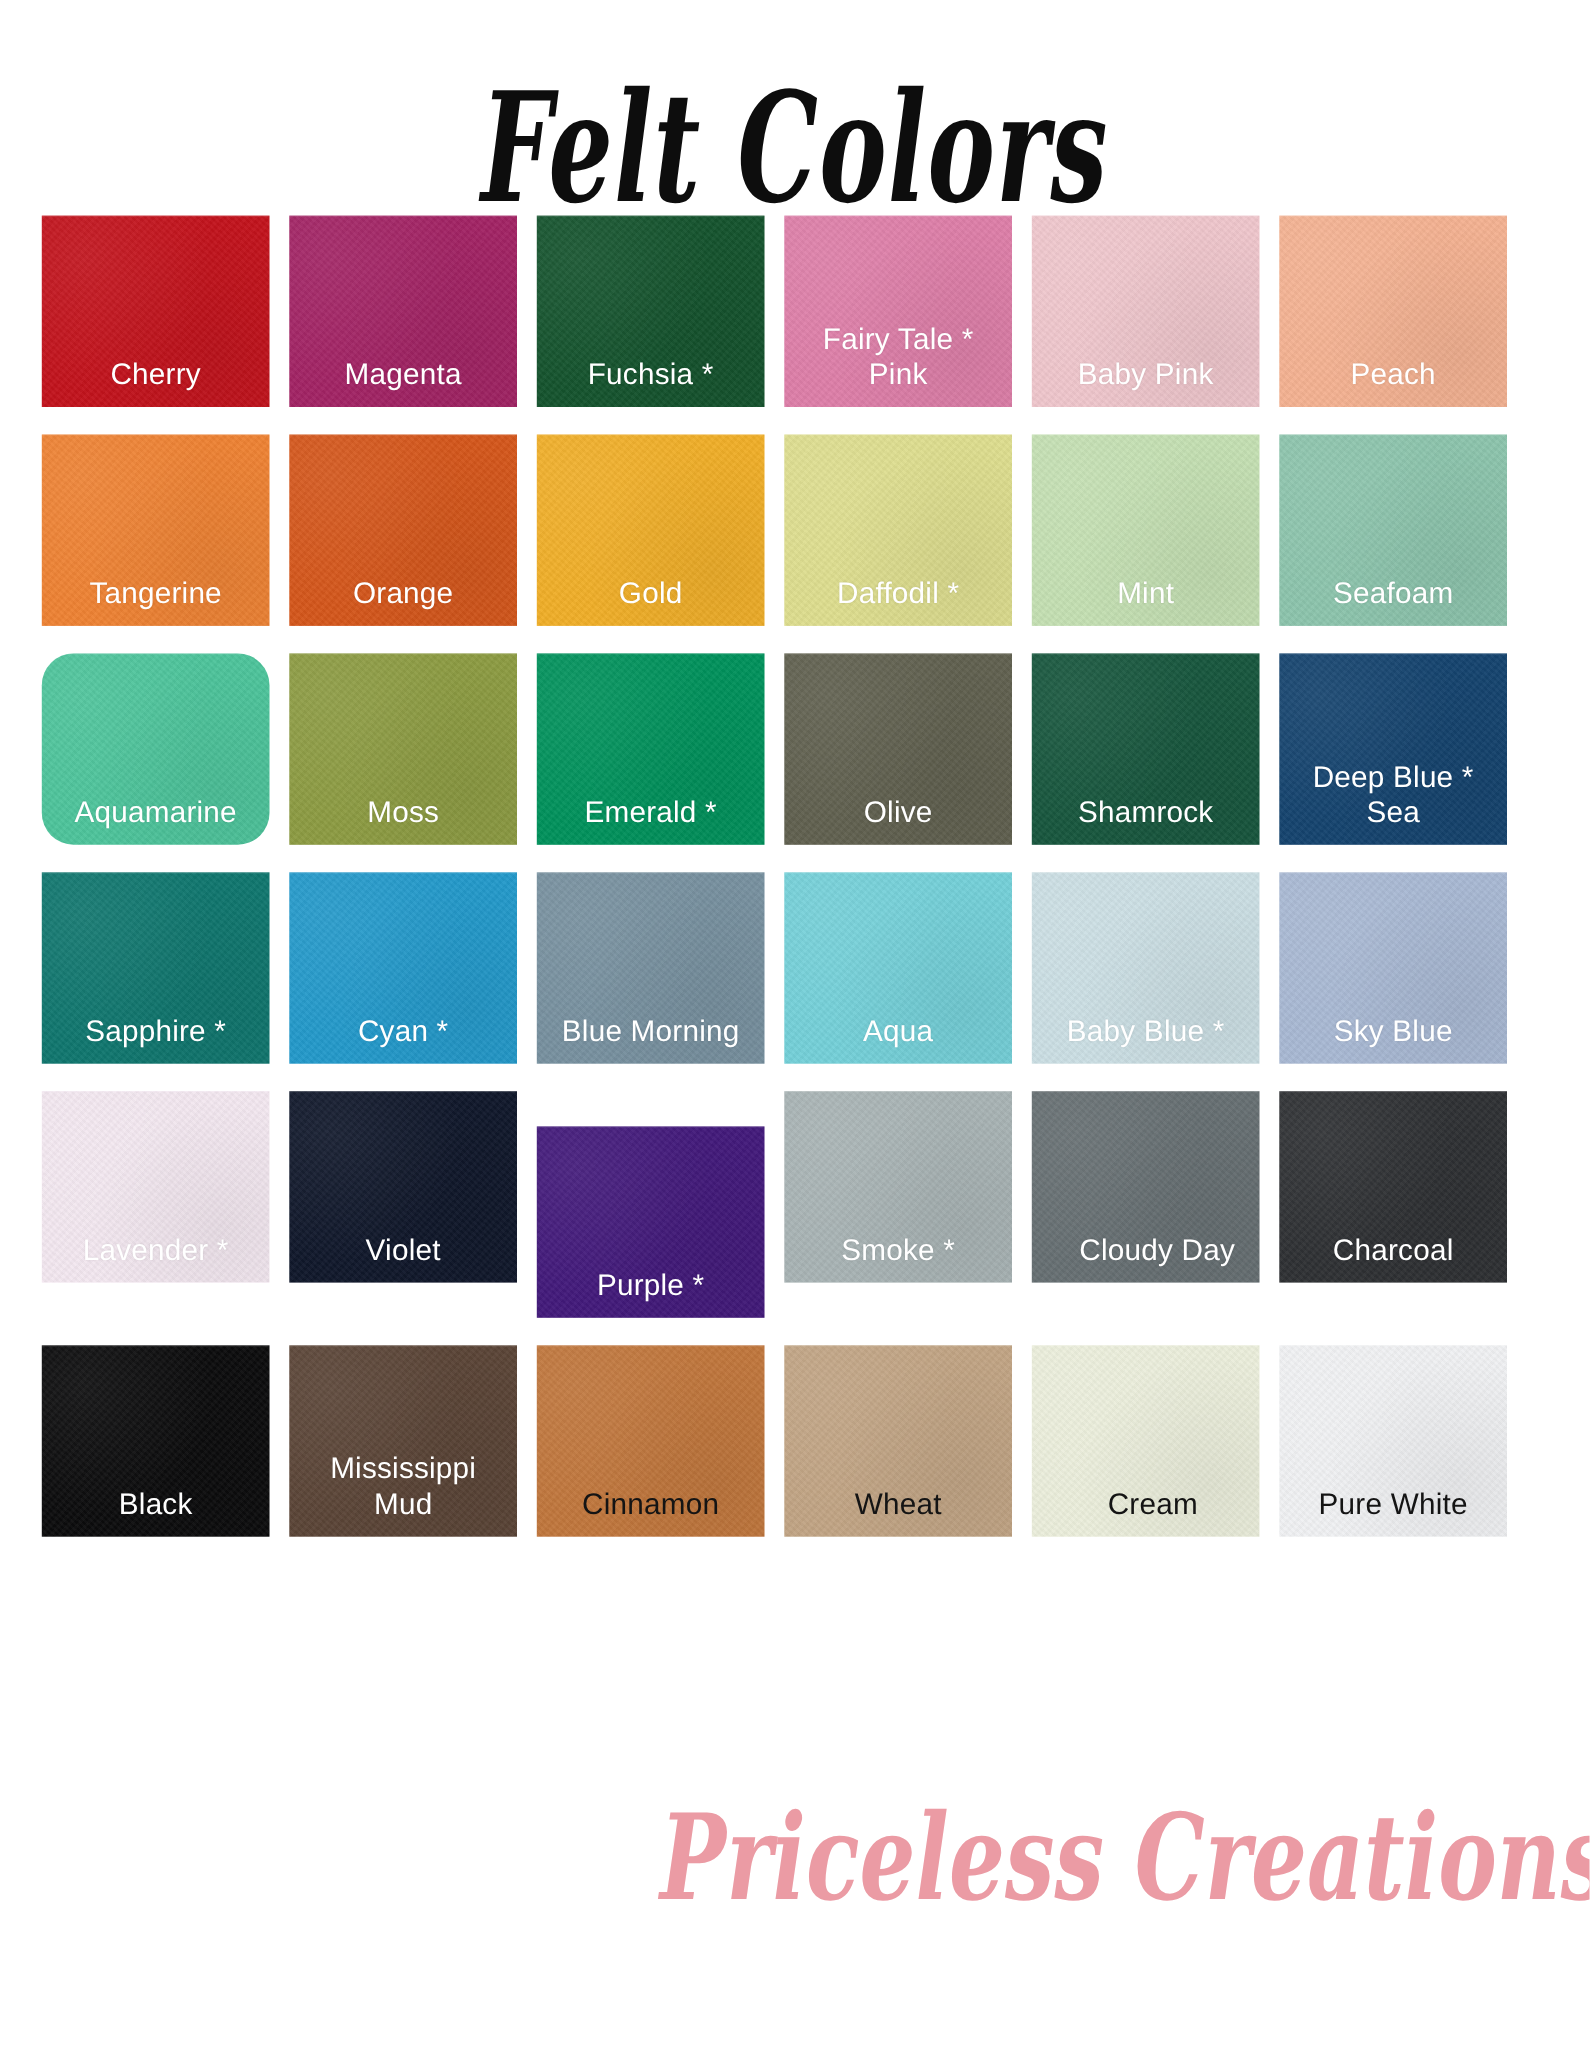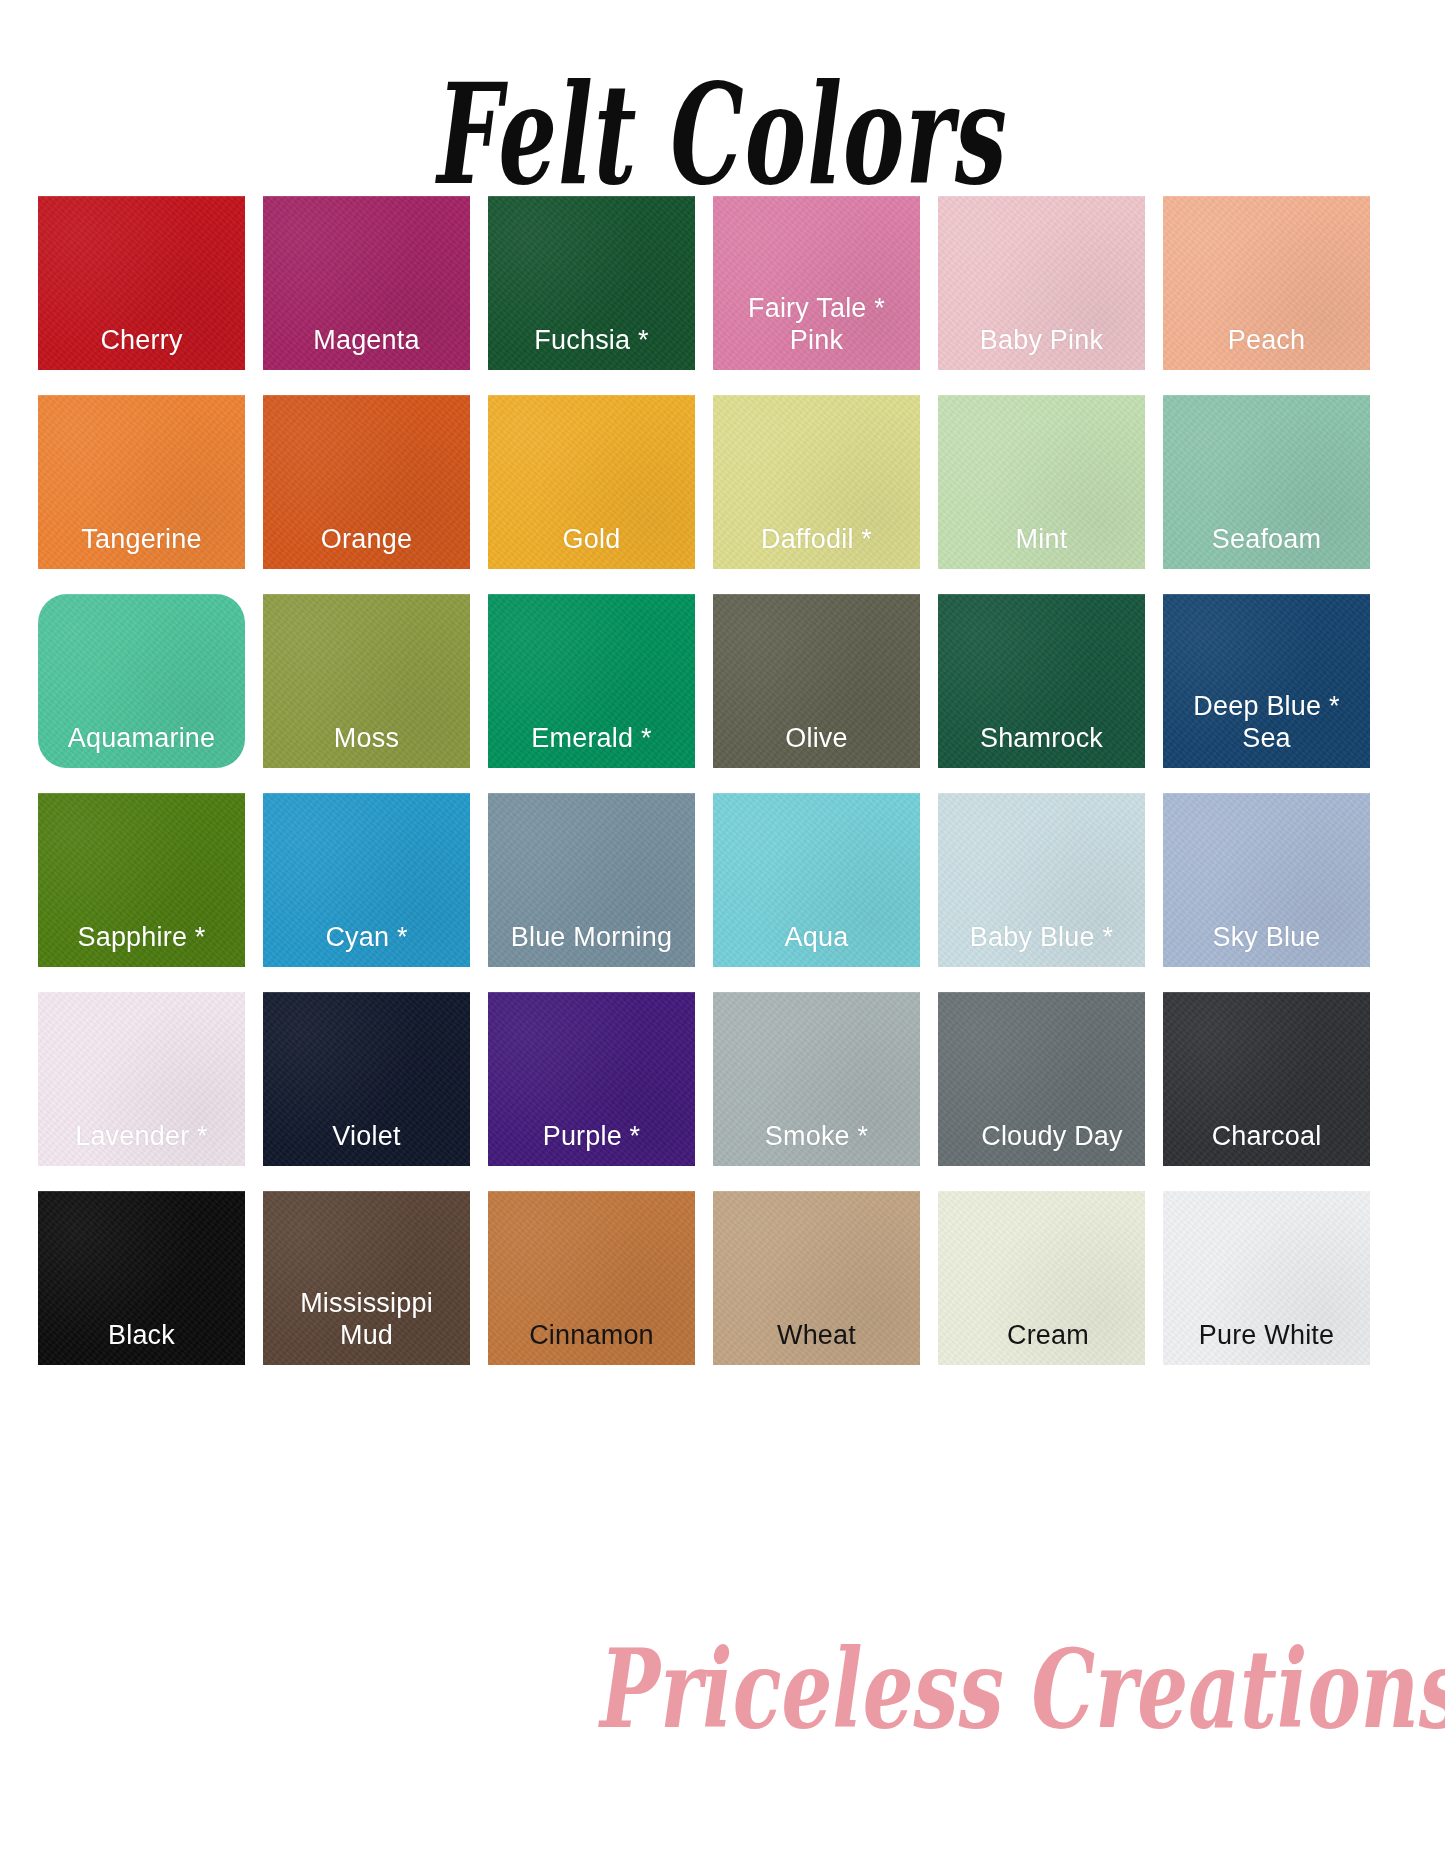--- a/index.html
+++ b/index.html
@@ -178,21 +178,21 @@
     </div>
     <div class="swatch" style="background: rgb(23, 86, 61);">
       <div class="fabric"></div>
       <div class="swatch-label label-light">Shamrock</div>
     </div>
     <div class="swatch" style="background: rgb(20, 67, 110);">
       <div class="fabric"></div>
       <div class="swatch-label label-light">Deep Blue *
 Sea</div>
     </div>
-    <div class="swatch" style="background: #4d7c0f;">
+    <div class="swatch" style="background: #0f766e;">
       <div class="fabric"></div>
       <div class="swatch-label label-light">Sapphire *</div>
     </div>
     <div class="swatch" style="background: rgb(35, 153, 202);">
       <div class="fabric"></div>
       <div class="swatch-label label-light">Cyan *</div>
     </div>
     <div class="swatch" style="background: rgb(119, 144, 159);">
       <div class="fabric"></div>
       <div class="swatch-label label-light">Blue Morning</div>
@@ -210,21 +210,21 @@
       <div class="swatch-label label-light">Sky Blue</div>
     </div>
     <div class="swatch" style="background: rgb(243, 231, 240);">
       <div class="fabric"></div>
       <div class="swatch-label label-light">Lavender *</div>
     </div>
     <div class="swatch" style="background: #0f172a;">
       <div class="fabric"></div>
       <div class="swatch-label label-light">Violet</div>
     </div>
-    <div class="swatch" style="background: rgb(66, 25, 122);">
+    <div class="swatch" style="background: rgb(66, 25, 122); margin-top: 32px;">
       <div class="fabric"></div>
       <div class="swatch-label label-light">Purple *</div>
     </div>
     <div class="swatch" style="background: rgb(168, 179, 180);">
       <div class="fabric"></div>
       <div class="swatch-label label-light">Smoke *</div>
     </div>
     <div class="swatch" style="background: rgb(102, 111, 114); padding-left: 21px;">
       <div class="fabric"></div>
       <div class="swatch-label label-light">Cloudy Day</div>

